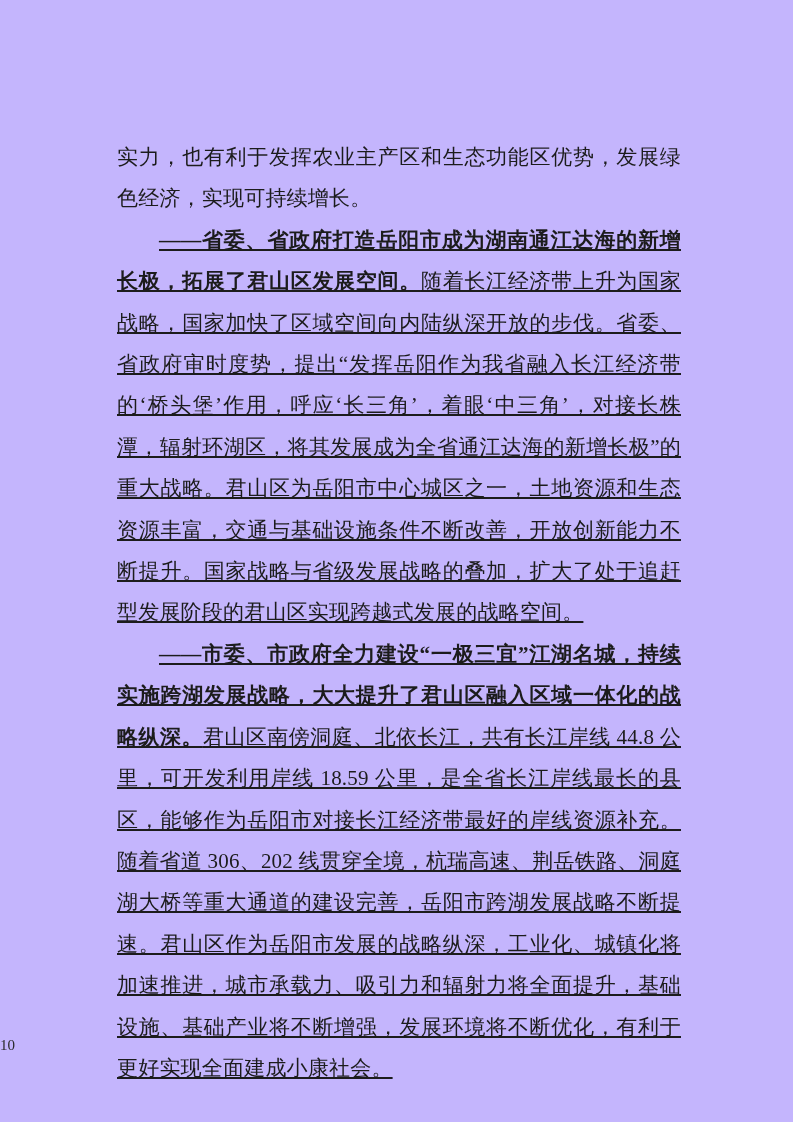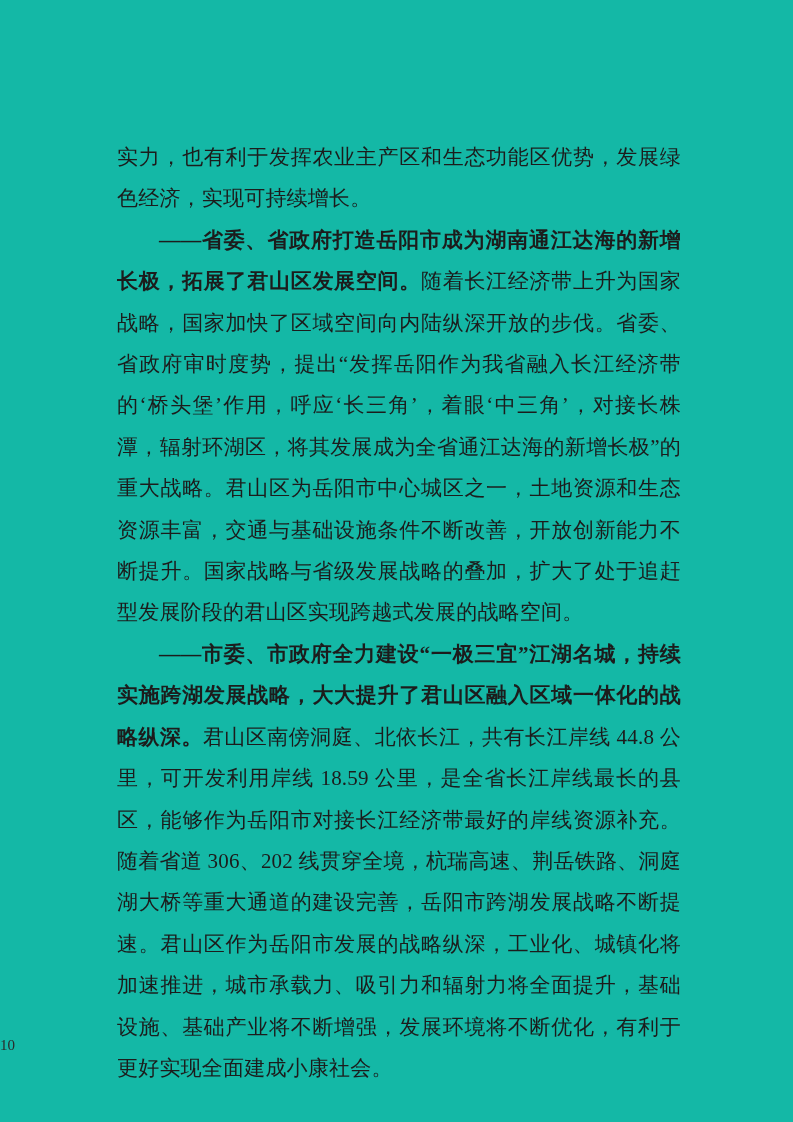--- a/index.html
+++ b/index.html
@@ -11,39 +11,40 @@
     width: 793px;
     height: 1122px;
     position: relative;
     overflow: hidden;
     font-family: "Liberation Serif", "DejaVu Serif", serif;
     color: #1c1c1c;
   }
   .doc-page {
     position: absolute;
     inset: 0;
-    background: #14b8a6;
+    background: #c4b5fd;
   }
   .text-block {
     position: absolute;
     left: 117px;
     top: 137px;
     width: 564px;
     font-size: 21px;
     line-height: 41.4px;
     text-align: justify;
     text-justify: inter-ideograph;
     letter-spacing: 0.2px;
   }
   .text-block p {
     margin: 0;
     padding: 0;
   }
   .text-block p.indent {
     text-indent: 2em;
+    text-decoration: underline;
   }
   .seg-bold {
     font-weight: bold;
   }
   .seg-regular {
     font-weight: normal;
   }
   .page-number {
     position: absolute;
     left: 0;

